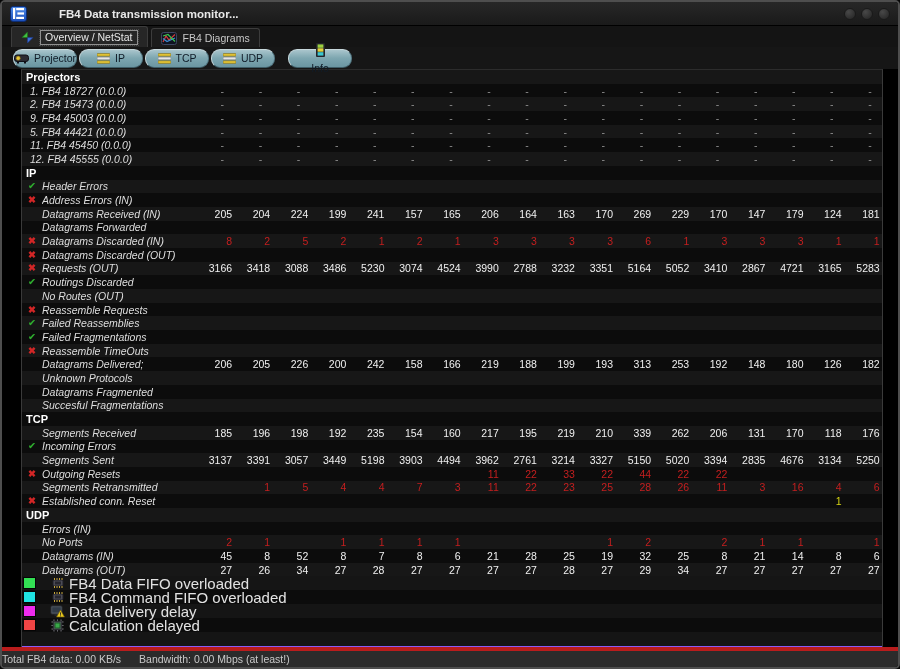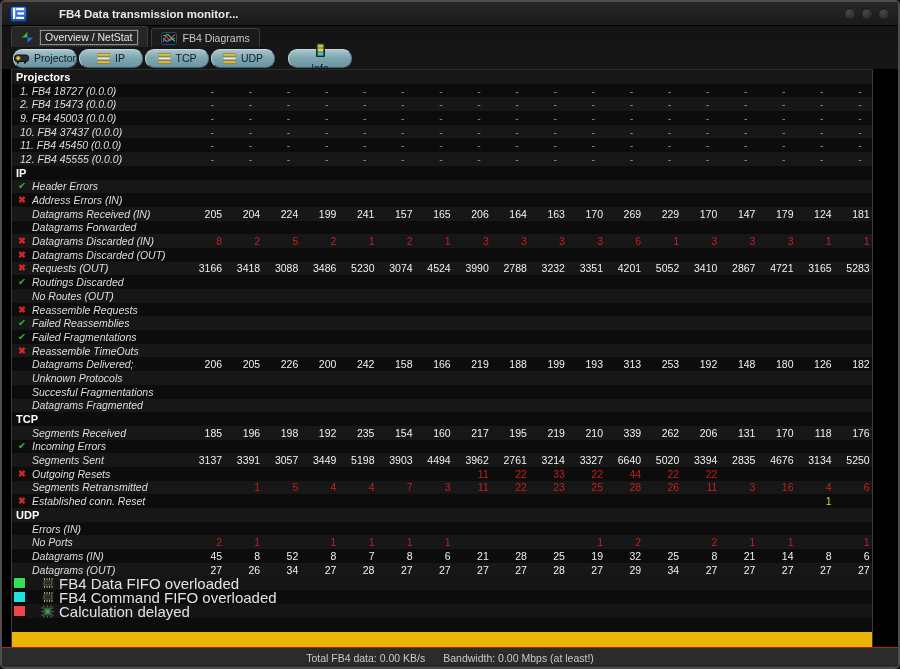--- a/index.html
+++ b/index.html
@@ -20,21 +20,21 @@
   
   .tabbar{height:21px;background:#141414;display:flex;align-items:flex-end;padding-left:9px;gap:3px;}
   .tab{height:19px;display:flex;align-items:center;gap:6px;padding:0 9px;font-size:10.5px;color:#c8c8c8;background:#1b1b1b;border:1px solid #3c3c3c;border-bottom:none;border-radius:3px 3px 0 0;cursor:default;}
   .tab.active{background:#262626;height:21px;color:#e8e8e8;}
   .tab.active .tab-label{border:1px solid #8f8f8f;outline:1px dotted #4a4a4a;padding:0 4px;line-height:13px;}
   
   .toolbar{height:22px;background:#161616;display:flex;align-items:center;padding-left:11px;gap:2px;}
   .tb-btn{width:64px;height:19px;background:linear-gradient(#a9c5cc 0%,#7da6b0 48%,#6b96a2 100%);border:1px solid #c7d8dc;border-bottom-color:#3f5e68;border-right-color:#527682;border-radius:9px;display:flex;align-items:center;justify-content:center;gap:5px;font-size:10.5px;color:#101c28;cursor:default;}
   .tb-btn.gap{margin-left:11px;flex-direction:column;}
   
-  .content{margin-left:9px;width:862px;height:578px;border-left:1px solid #3a3a3a;border-right:1px solid #3a3a3a;border-top:1px solid #2c2c2c;overflow:hidden;background:#eab308;}
+  .content{margin-left:19px;width:862px;height:578px;border-left:1px solid #3a3a3a;border-right:1px solid #3a3a3a;border-top:1px solid #2c2c2c;overflow:hidden;background:#8b5cf6;}
   .rows .row:nth-child(odd){background:#171717;}
   .rows .row:nth-child(even){background:#0c0c0c;}
   .row{display:flex;height:13.7px;align-items:center;white-space:nowrap;}
   .section-title{padding-left:4px;color:#fff;font-weight:bold;font-size:11px;}
   .status{width:14px;margin-left:6px;font-size:9.5px;line-height:10px;}
   .status.ok{color:#2fae2f;}
   .status.err{color:#d22626;font-weight:bold;}
   .lbl{width:152px;color:#dedede;font-size:10.5px;overflow:hidden;font-style:italic;}
   .proj .lbl{width:164px;padding-left:8px;}
   .proj{padding-left:0;}
@@ -43,21 +43,21 @@
   .row.yellow .cell{color:#d6d414;}
   .cell.dash{color:#8f8f8f;}
   
   .legend .legend-row:nth-child(odd){background:#151515;}
   .legend .legend-row:nth-child(even){background:#0c0c0c;}
   .legend-row{display:flex;height:14px;align-items:center;}
   .swatch{width:13px;height:12px;margin-left:1px;border:1px solid #050505;}
   .legend-icon{width:17px;margin-left:13px;display:flex;align-items:center;justify-content:center;}
   .legend-label{margin-left:3px;color:#e2e2e2;font-size:15px;}
   
-  .statusbar{height:20px;background:#2b2b2b;border-top:1px solid #b91c1c;display:flex;align-items:center;justify-content:center;gap:18px;color:#c9c9c9;font-size:10.5px;}
+  .statusbar{height:20px;background:#2b2b2b;border-top:4px solid #b91c1c;display:flex;align-items:center;justify-content:flex-start;gap:18px;color:#c9c9c9;font-size:10.5px;}
   .tab-icon,.tb-icon{display:flex;align-items:center;}
 </style>
 </head>
 <body>
 
 <div class="window">
   <div class="titlebar">
     <div class="app-icon">
       <svg width="11" height="11" viewBox="0 0 11 11">
         <rect x="0" y="0" width="2.2" height="11" fill="#fff"></rect>
@@ -214,21 +214,21 @@
           <span class="cell dash">-</span>
           <span class="cell dash">-</span>
           <span class="cell dash">-</span>
           <span class="cell dash">-</span>
           <span class="cell dash">-</span>
           <span class="cell dash">-</span>
           <span class="cell dash">-</span>
           <span class="cell dash">-</span>
         </div>
         <div class="row proj">
-          <span class="lbl">10. FB4 37437 (0.0.0)</span>
+          <span class="lbl">5. FB4 44421 (0.0.0)</span>
           <span class="cell dash">-</span>
           <span class="cell dash">-</span>
           <span class="cell dash">-</span>
           <span class="cell dash">-</span>
           <span class="cell dash">-</span>
           <span class="cell dash">-</span>
           <span class="cell dash">-</span>
           <span class="cell dash">-</span>
           <span class="cell dash">-</span>
           <span class="cell dash">-</span>
@@ -425,21 +425,21 @@
           <span class="cell">3418</span>
           <span class="cell">3088</span>
           <span class="cell">3486</span>
           <span class="cell">5230</span>
           <span class="cell">3074</span>
           <span class="cell">4524</span>
           <span class="cell">3990</span>
           <span class="cell">2788</span>
           <span class="cell">3232</span>
           <span class="cell">3351</span>
-          <span class="cell">4201</span>
+          <span class="cell">5164</span>
           <span class="cell">5052</span>
           <span class="cell">3410</span>
           <span class="cell">2867</span>
           <span class="cell">4721</span>
           <span class="cell">3165</span>
           <span class="cell">5283</span>
         </div>
         <div class="row">
           <span class="status ok">✔</span>
           <span class="lbl">Routings Discarded</span>
@@ -611,43 +611,43 @@
           <span class="cell"></span>
           <span class="cell"></span>
           <span class="cell"></span>
           <span class="cell"></span>
           <span class="cell"></span>
           <span class="cell"></span>
           <span class="cell"></span>
         </div>
         <div class="row">
           <span class="status"></span>
+          <span class="lbl">Datagrams Fragmented</span>
+          <span class="cell"></span>
+          <span class="cell"></span>
+          <span class="cell"></span>
+          <span class="cell"></span>
+          <span class="cell"></span>
+          <span class="cell"></span>
+          <span class="cell"></span>
+          <span class="cell"></span>
+          <span class="cell"></span>
+          <span class="cell"></span>
+          <span class="cell"></span>
+          <span class="cell"></span>
+          <span class="cell"></span>
+          <span class="cell"></span>
+          <span class="cell"></span>
+          <span class="cell"></span>
+          <span class="cell"></span>
+          <span class="cell"></span>
+        </div>
+        <div class="row">
+          <span class="status"></span>
           <span class="lbl">Succesful Fragmentations</span>
-          <span class="cell"></span>
-          <span class="cell"></span>
-          <span class="cell"></span>
-          <span class="cell"></span>
-          <span class="cell"></span>
-          <span class="cell"></span>
-          <span class="cell"></span>
-          <span class="cell"></span>
-          <span class="cell"></span>
-          <span class="cell"></span>
-          <span class="cell"></span>
-          <span class="cell"></span>
-          <span class="cell"></span>
-          <span class="cell"></span>
-          <span class="cell"></span>
-          <span class="cell"></span>
-          <span class="cell"></span>
-          <span class="cell"></span>
-        </div>
-        <div class="row">
-          <span class="status"></span>
-          <span class="lbl">Datagrams Fragmented</span>
           <span class="cell"></span>
           <span class="cell"></span>
           <span class="cell"></span>
           <span class="cell"></span>
           <span class="cell"></span>
           <span class="cell"></span>
           <span class="cell"></span>
           <span class="cell"></span>
           <span class="cell"></span>
           <span class="cell"></span>
@@ -714,21 +714,21 @@
           <span class="cell">3391</span>
           <span class="cell">3057</span>
           <span class="cell">3449</span>
           <span class="cell">5198</span>
           <span class="cell">3903</span>
           <span class="cell">4494</span>
           <span class="cell">3962</span>
           <span class="cell">2761</span>
           <span class="cell">3214</span>
           <span class="cell">3327</span>
-          <span class="cell">6640</span>
+          <span class="cell">5150</span>
           <span class="cell">5020</span>
           <span class="cell">3394</span>
           <span class="cell">2835</span>
           <span class="cell">4676</span>
           <span class="cell">3134</span>
           <span class="cell">5250</span>
         </div>
         <div class="row red">
           <span class="status err">✖</span>
           <span class="lbl">Outgoing Resets</span>
@@ -908,20 +908,34 @@
               <g>
                 <rect x="3" y="3" width="10" height="6" rx="1" fill="#4c4c56" stroke="#1e1e26"></rect>
                 <rect x="5" y="4.5" width="6" height="3" fill="#26262e"></rect>
                 <path d="M4.5 1v2 M7 1v2 M9.5 1v2 M12 1v2 M4.5 9v2 M7 9v2 M9.5 9v2 M12 9v2" stroke="#c8a83c" stroke-width="1"></path>
               </g>
             </svg>
           </span>
           <span class="legend-label">FB4 Command FIFO overloaded</span>
         </div>
         <div class="legend-row">
+          <span class="swatch" style="background: rgb(238, 43, 238);"></span>
+          <span class="legend-icon">
+            <svg width="15" height="13" viewBox="0 0 15 13">
+              <rect x="1" y="1" width="11" height="8" rx="1" fill="#58606a" stroke="#2a2e34"></rect>
+              <rect x="2.2" y="2.2" width="8.6" height="5.4" fill="#313b46"></rect>
+              <rect x="4.5" y="9.3" width="4" height="1.4" fill="#2a2e34"></rect>
+              <polygon points="10.5,5 14.5,12 6.5,12" fill="#e8c81e" stroke="#6e5c08" stroke-width="0.6"></polygon>
+              <rect x="10.1" y="7.4" width="0.9" height="2.4" fill="#222"></rect>
+              <rect x="10.1" y="10.4" width="0.9" height="0.9" fill="#222"></rect>
+            </svg>
+          </span>
+          <span class="legend-label">Data delivery delay</span>
+        </div>
+        <div class="legend-row">
           <span class="swatch" style="background: rgb(240, 69, 69);"></span>
           <span class="legend-icon">
             <svg width="13" height="13" viewBox="0 0 13 13">
               <path d="M3 0.5v2 M6.5 0.5v2 M10 0.5v2 M3 10.5v2 M6.5 10.5v2 M10 10.5v2 M0.5 3h2 M0.5 6.5h2 M0.5 10h2 M10.5 3h2 M10.5 6.5h2 M10.5 10h2" stroke="#8a8a92" stroke-width="0.9"></path>
               <rect x="2.2" y="2.2" width="8.6" height="8.6" rx="1" fill="#55555e" stroke="#26262c"></rect>
               <rect x="4" y="4" width="5" height="5" fill="#3aa84a" stroke="#1c5c26"></rect>
             </svg>
           </span>
           <span class="legend-label">Calculation delayed</span>
         </div>

